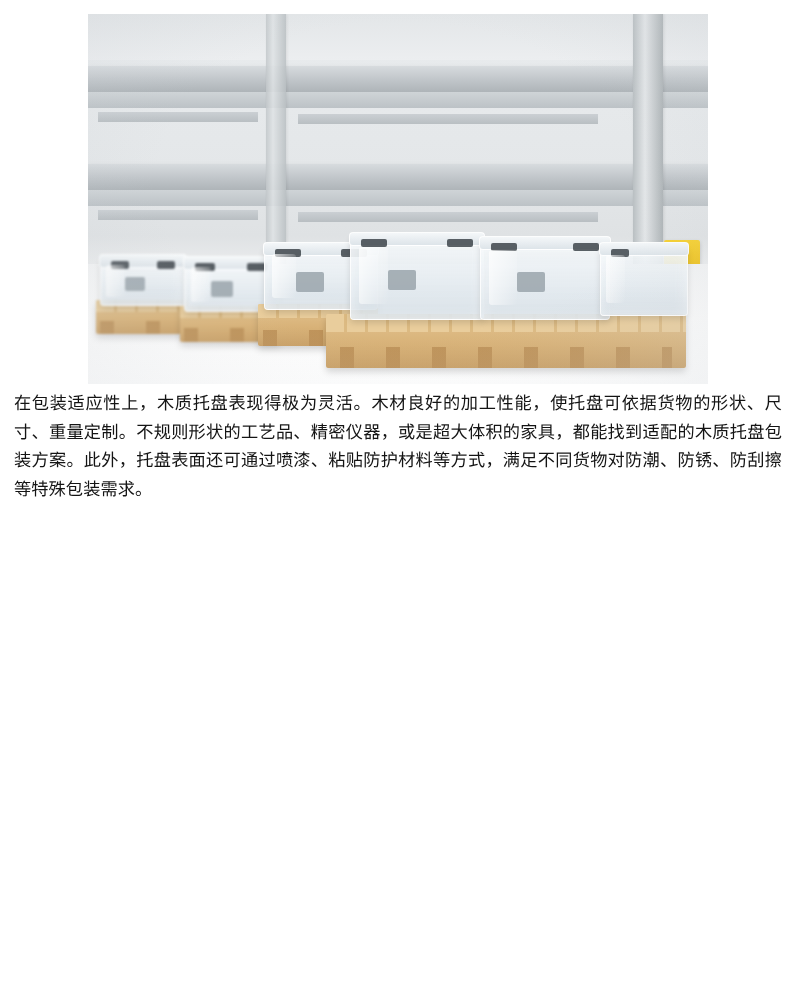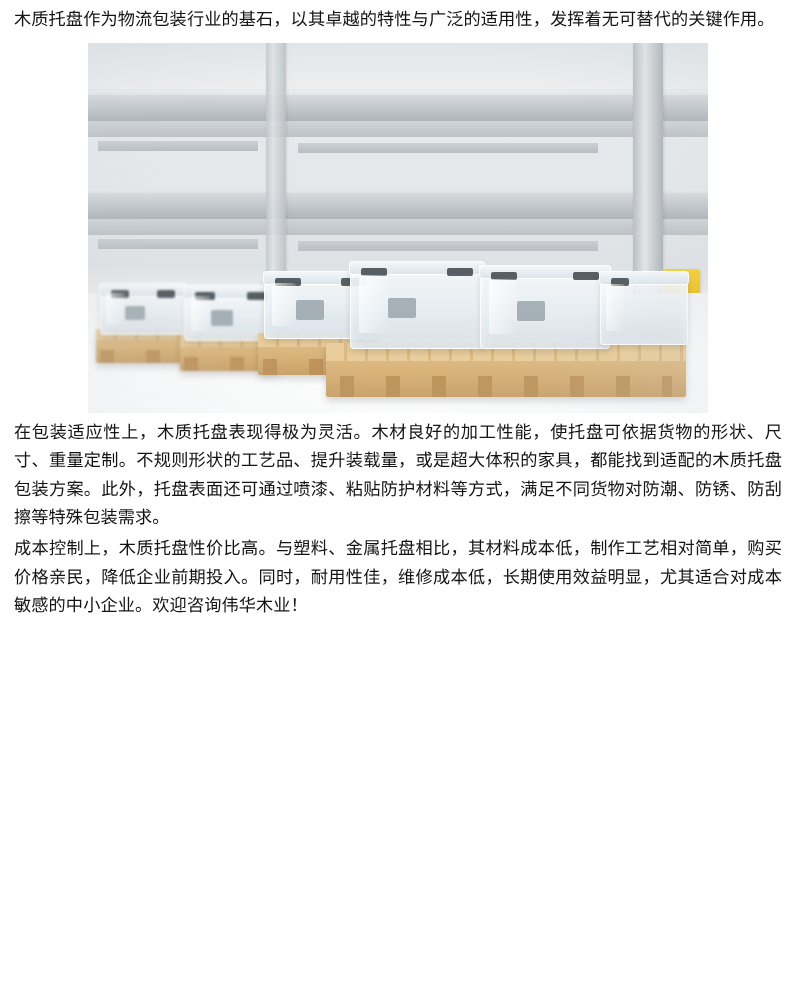--- a/index.html
+++ b/index.html
@@ -182,21 +182,20 @@
     left: 0; top: 210px;
     width: 230px; height: 130px;
     filter: blur(1.2px);
   }
 </style>
 </head>
 <body>
 
 <div class="page">
 
-  <p class="para">木质托盘作为物流包装行业的基石，以其卓越的特性与广泛的适用性，发挥着无可替代的关键作用。</p>
 
   <div class="figure-wrap">
     <div class="figure">
       <div class="ph-bg"></div>
       <div class="ph-topdark"></div>
 
       <div class="ph-rack-beam b1"></div>
       <div class="ph-shelf-deck d1"></div>
       <div class="ph-rack-beam b2"></div>
       <div class="ph-shelf-deck d2"></div>
@@ -271,16 +270,15 @@
       <div class="crate" style="left:512px; top:232px; width:86px; height:68px;">
         <div class="lid"></div>
         <div class="handle l" style="width:18px;"></div>
         <div class="sheen"></div>
       </div>
 
       <div class="ph-vignette"></div>
     </div>
   </div>
 
-  <p class="para">在包装适应性上，木质托盘表现得极为灵活。木材良好的加工性能，使托盘可依据货物的形状、尺寸、重量定制。不规则形状的工艺品、提升装载量，或是超大体积的家具，都能找到适配的木质托盘包装方案。此外，托盘表面还可通过喷漆、粘贴防护材料等方式，满足不同货物对防潮、防锈、防刮擦等特殊包装需求。</p>
-  <p class="para">成本控制上，木质托盘性价比高。与塑料、金属托盘相比，其材料成本低，制作工艺相对简单，购买价格亲民，降低企业前期投入。同时，耐用性佳，维修成本低，长期使用效益明显，尤其适合对成本敏感的中小企业。欢迎咨询伟华木业！</p>
+  <p class="para">在包装适应性上，木质托盘表现得极为灵活。木材良好的加工性能，使托盘可依据货物的形状、尺寸、重量定制。不规则形状的工艺品、精密仪器，或是超大体积的家具，都能找到适配的木质托盘包装方案。此外，托盘表面还可通过喷漆、粘贴防护材料等方式，满足不同货物对防潮、防锈、防刮擦等特殊包装需求。</p>
 
 </div>
 
 </body></html>

